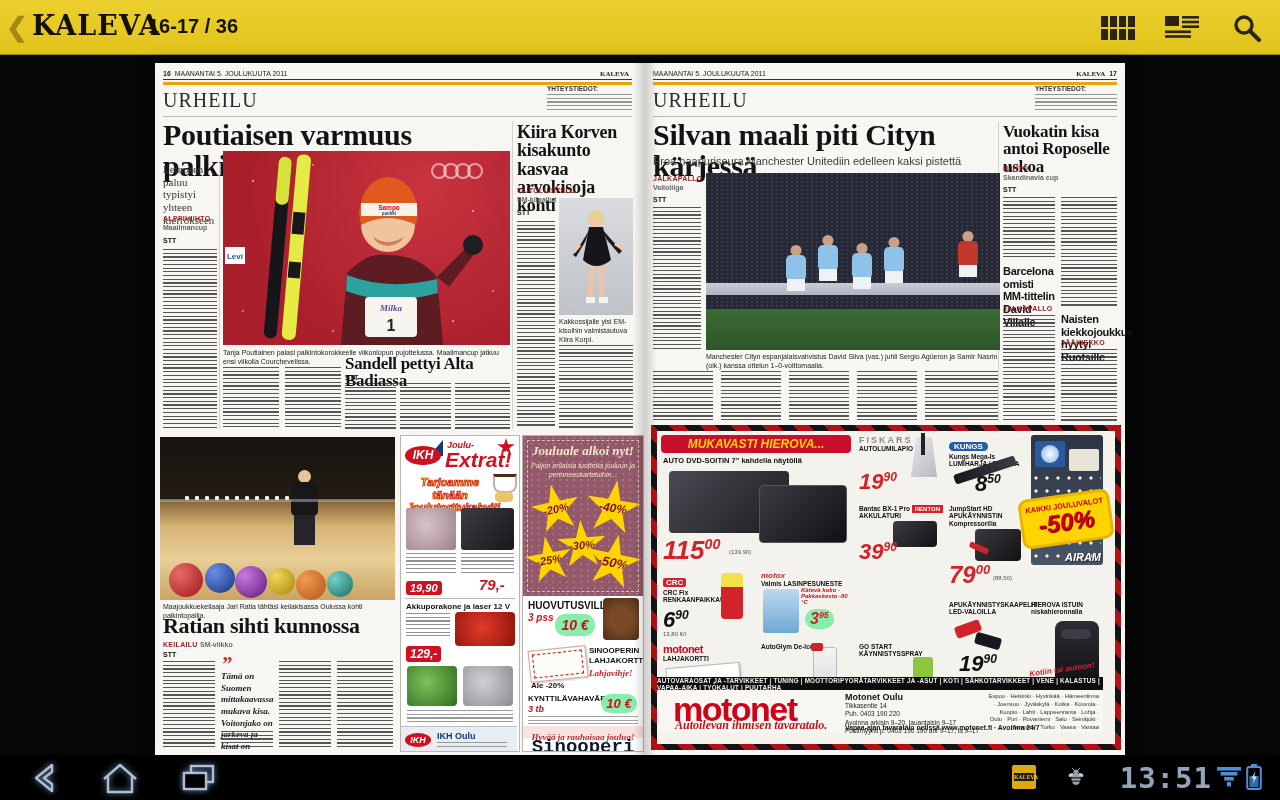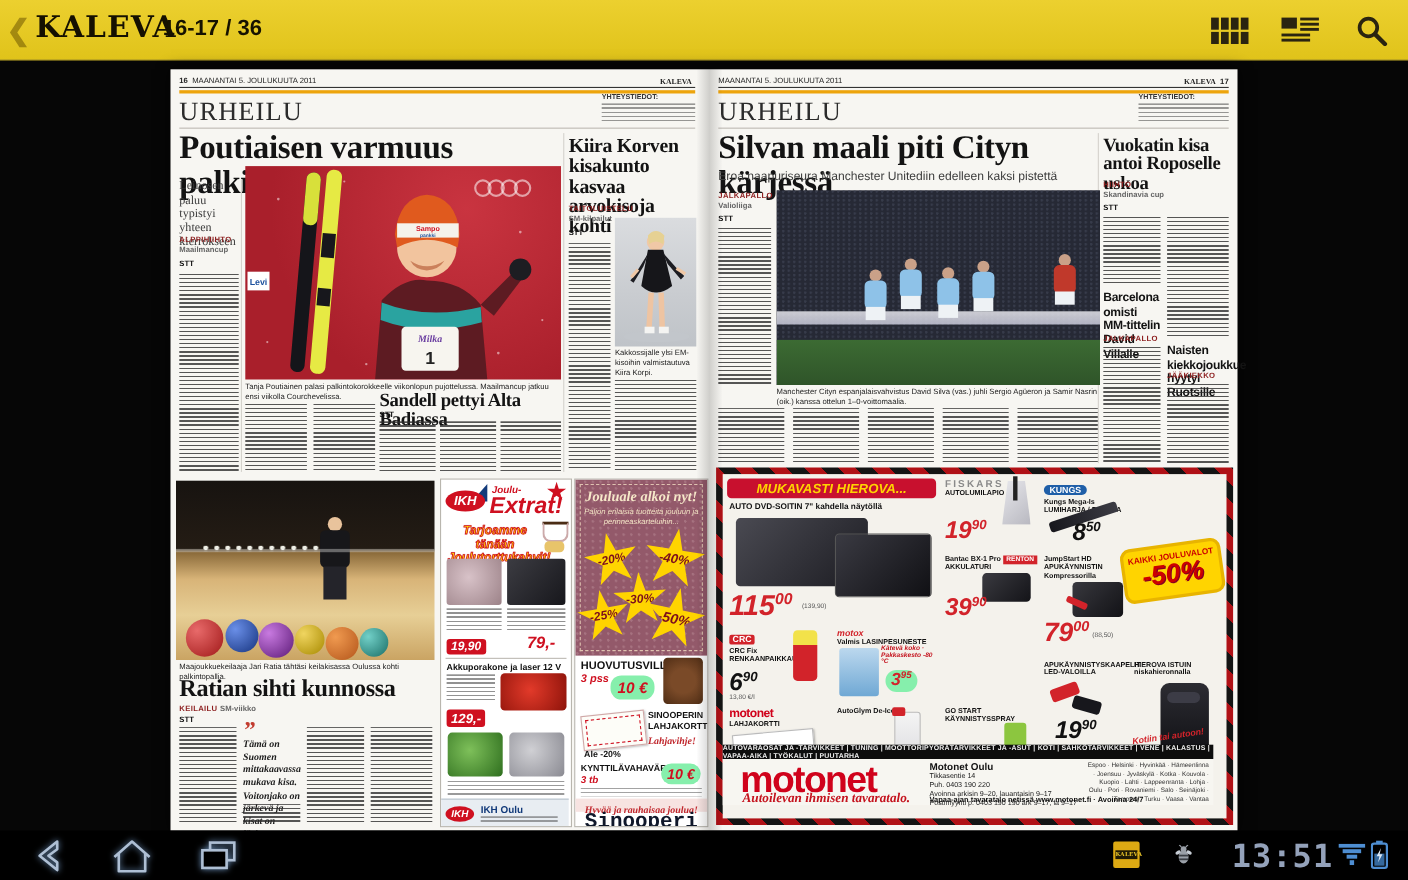--- a/index.html
+++ b/index.html
@@ -21,21 +21,21 @@
   
   #spread{position:absolute;left:155px;top:63px;width:970px;height:692px;background:#f7f6f2;
           box-shadow:0 0 12px rgba(0,0,0,.8);}
   #gutter{position:absolute;left:478px;top:0;width:24px;height:692px;
           background:linear-gradient(to right,rgba(0,0,0,0),rgba(0,0,0,.16) 50%,rgba(0,0,0,0));}
   .folio{font-size:7px;color:#222;}
   .folio b{font-weight:700;}
   .hair{position:absolute;height:1px;background:#bdbab3;}
   .vhair{position:absolute;width:1px;background:#d4d2cc;}
   .yrule{position:absolute;height:3px;background:#eda40c;}
-  .section-title{position:absolute;font-family:"Liberation Serif",serif;font-size:24px;
+  .section-title{position:absolute;font-family:"Liberation Serif",serif;font-size:20px;
           letter-spacing:1px;color:#2b2b2b;}
   .hl{position:absolute;font-family:"Liberation Serif",serif;font-weight:700;color:#131313;
           letter-spacing:-.3px;line-height:1.02;}
   .subhead-serif{position:absolute;font-family:"Liberation Serif",serif;color:#3a3a3a;line-height:1.15;}
   .kick{position:absolute;font-size:7px;font-weight:700;color:#8d1f1f;letter-spacing:.3px;}
   .kick2{position:absolute;font-size:7px;font-weight:700;color:#666;}
   .byline{position:absolute;font-size:7px;font-weight:700;color:#111;}
   .cap{position:absolute;font-size:7px;line-height:1.25;color:#222;}
   .col{position:absolute;background-image:repeating-linear-gradient(to bottom,
         rgba(45,45,45,.8) 0px,rgba(45,45,45,.8) 1.2px,rgba(0,0,0,0) 1.2px,rgba(0,0,0,0) 3.7px);}
@@ -524,20 +524,29 @@
           <div class="abs" style="left:26px;top:34px;width:26px;height:12px;background:#17171c;border-radius:3px;transform:rotate(16deg);"></div>
           <div class="mprice abs" style="left:10px;top:52px;font-size:22px;"><span>19</span><sup>90</sup></div>
         </div>
 
         <div class="mtile" style="left:292px;top:256px;width:76px;height:42px;">
           <div class="mname">LÄMPÖISTUIN</div>
           <div class="abs" style="left:48px;top:2px;width:24px;height:34px;background:linear-gradient(#2c2c32,#101014);border-radius:4px;"></div>
           <div class="mprice abs" style="left:0;top:12px;font-size:22px;"><span>19</span><sup>90</sup></div>
         </div>
 
+        <div class="mtile" style="left:374px;top:4px;width:72px;height:160px;">
+          <div class="abs" style="left:0;top:0;width:72px;height:130px;background:linear-gradient(#2c3444,#4a5468);border-radius:3px;overflow:hidden;">
+            <div class="abs" style="left:4px;top:6px;width:30px;height:26px;background:#2a5a9c;border-radius:2px;"></div>
+            <div class="abs" style="left:10px;top:10px;width:18px;height:18px;border-radius:50%;background:radial-gradient(circle,#fff,#7ab0e8);"></div>
+            <div class="abs" style="left:38px;top:14px;width:30px;height:22px;background:#e8e4d8;border-radius:2px;"></div>
+            <div class="abs" style="left:2px;top:40px;width:68px;height:86px;background-image:radial-gradient(circle at 3px 3px,#f4f0d8 1.4px,transparent 1.8px);background-size:11px 13px;"></div>
+            <div class="abs" style="right:2px;bottom:2px;font-weight:900;font-style:italic;font-size:11px;color:#fff;text-shadow:1px 1px 1px #222;">AIRAM</div>
+          </div>
+        </div>
         <div id="mot-badge" style="left:366px;top:66px;width:86px;height:44px;">
           <div style="font-size:7.5px;font-weight:900;color:#c00;margin-top:4px;">KAIKKI JOULUVALOT</div>
           <div style="font-size:24px;font-weight:900;font-style:italic;color:#c00;line-height:1;text-shadow:1px 1px 0 #802;">-50%</div>
         </div>
 
         <div class="mtile" style="left:374px;top:170px;width:72px;height:128px;">
           <div class="mname">HIEROVA ISTUIN niskahieronnalla</div>
           <div class="abs" style="left:24px;top:20px;width:44px;height:72px;background:linear-gradient(#2c2c32,#0e0e12);border-radius:8px;"></div>
           <div class="abs" style="left:30px;top:28px;width:30px;height:10px;border-radius:5px;background:#3c3c46;"></div>
           <div class="abs" style="left:-2px;top:64px;font-size:8px;font-weight:900;font-style:italic;color:#d2232a;transform:rotate(-8deg);">Kotiin tai autoon!</div>

